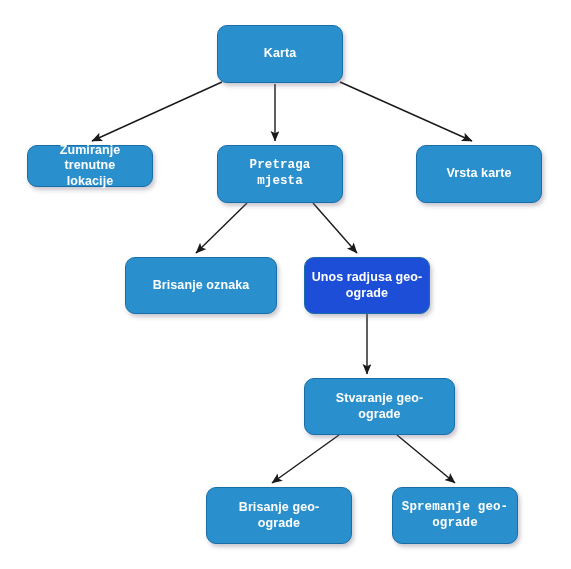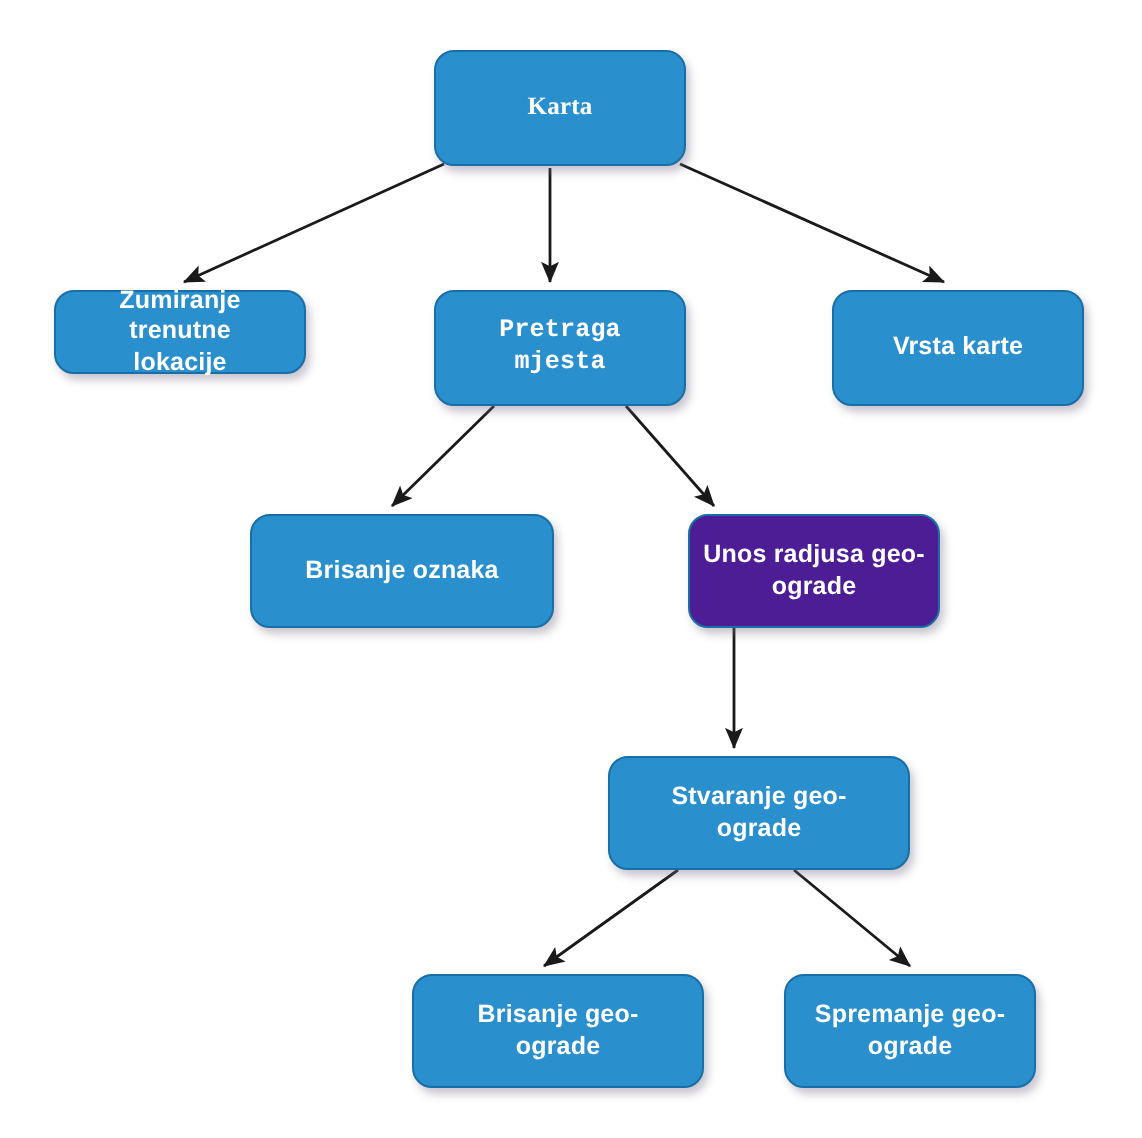--- a/index.html
+++ b/index.html
@@ -66,46 +66,46 @@
         <line x1="247" y1="203" x2="196" y2="253" stroke="#1a1a1a" stroke-width="1.4" marker-end="url(#arrowhead)"></line>
         <line x1="313" y1="203" x2="357" y2="253" stroke="#1a1a1a" stroke-width="1.4" marker-end="url(#arrowhead)"></line>
         <line x1="367" y1="314" x2="367" y2="374" stroke="#1a1a1a" stroke-width="1.4" marker-end="url(#arrowhead)"></line>
         <line x1="339" y1="435" x2="272" y2="483" stroke="#1a1a1a" stroke-width="1.4" marker-end="url(#arrowhead)"></line>
         <line x1="397" y1="435" x2="455" y2="483" stroke="#1a1a1a" stroke-width="1.4" marker-end="url(#arrowhead)"></line>
       </g>
   </svg>
 
   <div id="nodes-group">
       <div class="node" style="left: 217px; top: 25px; width: 126px; height: 58px; background: rgb(42, 143, 205); border-color: rgb(26, 110, 168);">
-        <span class="node-label" style="color: rgb(255, 255, 255); font-family: Liberation Serif, serif;">Karta</span>
+        <span class="node-label" style="color: rgb(255, 255, 255);">Karta</span>
       </div>
       <div class="node" style="left: 27px; top: 145px; width: 126px; height: 42px; background: rgb(42, 143, 205); border-color: rgb(26, 110, 168);">
         <span class="node-label" style="color: rgb(255, 255, 255);">Zumiranje trenutne
 lokacije</span>
       </div>
       <div class="node" style="left: 217px; top: 145px; width: 126px; height: 58px; background: rgb(42, 143, 205); border-color: rgb(26, 110, 168);">
         <span class="node-label" style="color: rgb(255, 255, 255); font-family: Liberation Mono, monospace;">Pretraga mjesta</span>
       </div>
       <div class="node" style="left: 416px; top: 145px; width: 126px; height: 58px; background: rgb(42, 143, 205); border-color: rgb(26, 110, 168);">
         <span class="node-label" style="color: #ffffff;">Vrsta karte</span>
       </div>
       <div class="node" style="left: 125px; top: 257px; width: 152px; height: 57px; background: rgb(42, 143, 205); border-color: rgb(26, 110, 168);">
         <span class="node-label" style="color: rgb(255, 255, 255);">Brisanje oznaka</span>
       </div>
-      <div class="node" style="left: 304px; top: 257px; width: 126px; height: 57px; background: #4c1d95; border-color: rgb(26, 110, 168); margin-left: 40px;">
+      <div class="node" style="left: 304px; top: 257px; width: 126px; height: 57px; background: #1d4ed8; border-color: rgb(26, 110, 168);">
         <span class="node-label" style="color: rgb(255, 255, 255);">Unos radjusa geo-
 ograde</span>
       </div>
       <div class="node" style="left: 304px; top: 378px; width: 151px; height: 57px; background: rgb(42, 143, 205); border-color: rgb(26, 110, 168);">
         <span class="node-label" style="color: rgb(255, 255, 255);">Stvaranje geo-
 ograde</span>
       </div>
       <div class="node" style="left: 206px; top: 487px; width: 146px; height: 57px; background: rgb(42, 143, 205); border-color: rgb(26, 110, 168);">
         <span class="node-label" style="color: rgb(255, 255, 255);">Brisanje geo-
 ograde</span>
       </div>
       <div class="node" style="left: 392px; top: 487px; width: 126px; height: 57px; background: rgb(42, 143, 205); border-color: rgb(26, 110, 168);">
-        <span class="node-label" style="color: rgb(255, 255, 255);">Spremanje geo-
+        <span class="node-label" style="color: rgb(255, 255, 255); font-family: Liberation Mono, monospace;">Spremanje geo-
 ograde</span>
       </div>
     </div>
 
 </div>
 
 </body></html>

